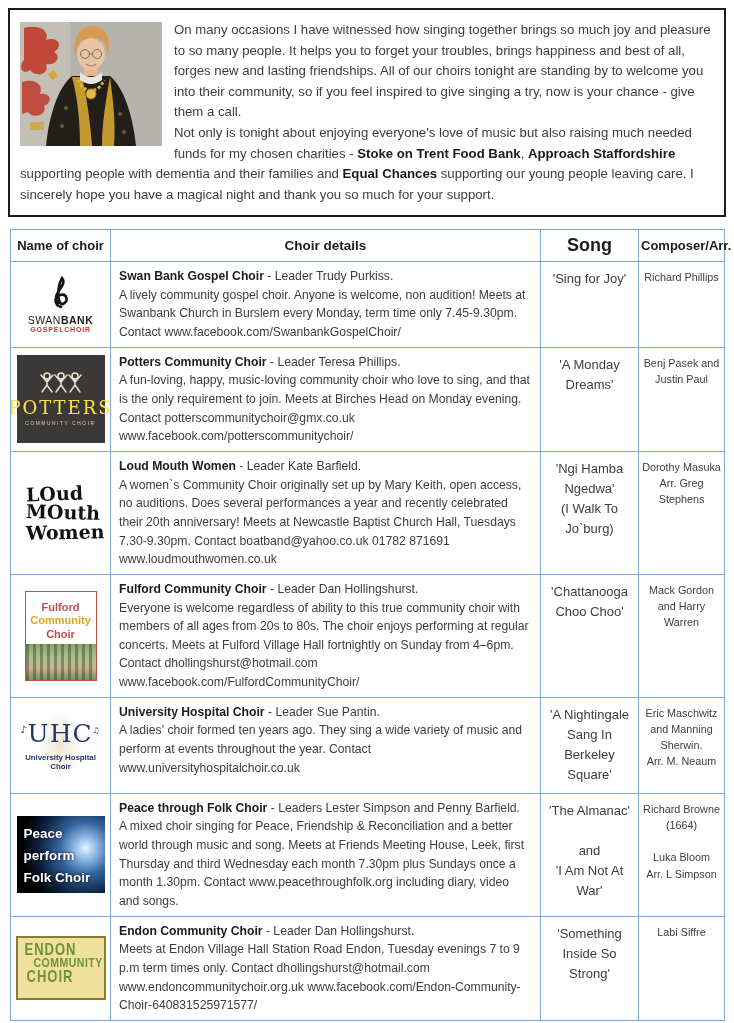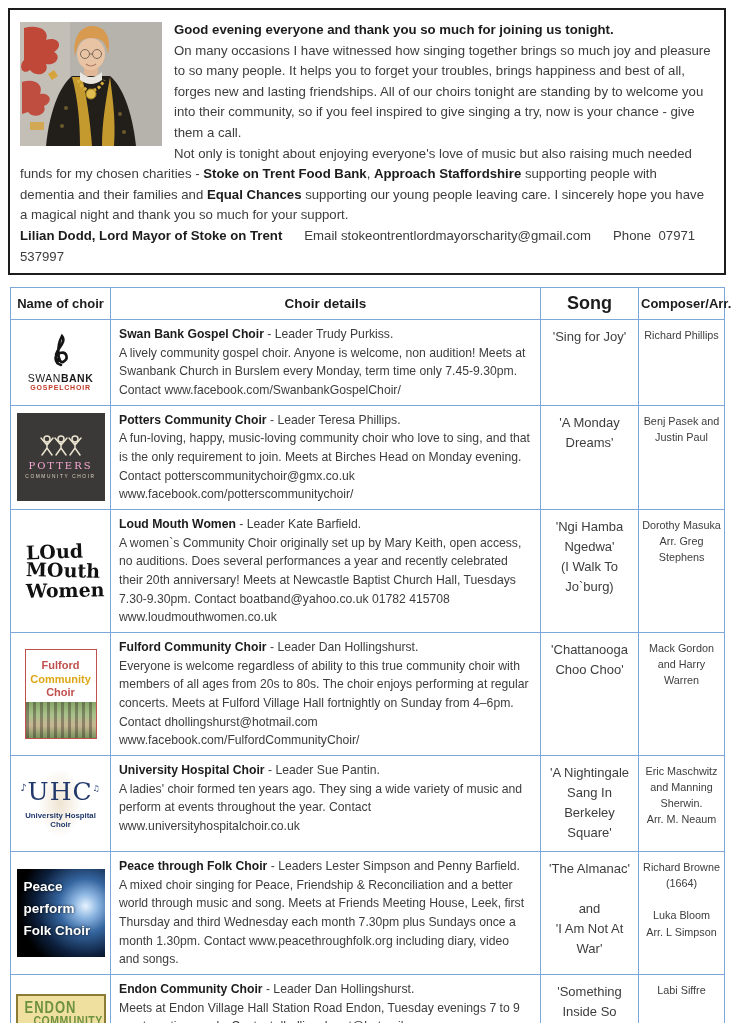--- a/index.html
+++ b/index.html
@@ -65,21 +65,21 @@
   
   .logo-swanbank { text-align:center; }
   .sb-name { font-size:10.5px; letter-spacing:.5px; color:#1a1a1a; margin-top:1px; }
   .sb-name b { font-weight:bold; }
   .sb-sub { font-size:7px; font-weight:bold; color:#c13b2a; letter-spacing:.8px; }
 
   .logo-potters {
     width:88px; height:88px; margin:0 auto; background:#3b3937;
     display:flex; flex-direction:column; align-items:center; justify-content:center; gap:3px;
   }
-  .pt-name { font-family:"DejaVu Serif", serif; font-size:10px; letter-spacing:2px; color:#f9a8d4; }
+  .pt-name { font-family:"DejaVu Serif", serif; font-size:18px; letter-spacing:2px; color:#fde047; }
   .pt-sub { font-size:4.8px; letter-spacing:1.6px; color:#d8d2c0; }
 
   .logo-loudmouth {
     font-family:"DejaVu Serif", serif; font-weight:bold; color:#111;
     font-size:19px; line-height:1.02; text-align:left; padding-left:12px;
   }
   .lm1 { transform:rotate(-2deg); } .lm2 { transform:rotate(1.5deg); } .lm3 { transform:rotate(-1deg); }
 
   .logo-fulford {
     width:72px; margin:0 auto; background:#fff; border:1px solid #c0504d;
@@ -100,21 +100,21 @@
   }
   .uhc-main {
     position:relative; font-family:"DejaVu Serif", serif; font-size:25px;
     color:#21386b; letter-spacing:1px; line-height:1.1;
   }
   .uhc-note { font-family:"DejaVu Sans", sans-serif; font-size:10px; color:#21386b; vertical-align:super; }
   .uhc-note.small { font-size:8px; }
   .uhc-sub { position:relative; font-size:7.8px; font-weight:bold; color:#21386b; margin-top:6px; }
 
   .logo-peace {
-    width:88px; height:88px; margin:0 auto; text-align:left;
+    width:88px; height:77px; margin:0 auto; text-align:left;
     background:#000 radial-gradient(circle at 78% 42%, #e8f4ff 0%, #8db6e2 14%, #35659f 32%, #0c1f3c 58%, #000 78%);
     color:#fff; font-weight:bold; font-size:13.5px; line-height:1.62; padding:7px 0 0 7px;
     text-shadow:0 0 3px rgba(0,0,0,.9);
   }
 
   .logo-endon {
     width:90px; height:64px; margin:0 auto; background:#f0e09f; border:2px solid #8c7b35;
     color:#6e9140; font-weight:bold; text-align:left; padding:5px 0 0 7px;
     transform-origin:center; line-height:1;
   }
@@ -148,24 +148,22 @@
         <ellipse cx="71" cy="32" rx="14" ry="16" fill="#e8c3a4"></ellipse>
         <path d="M55 34 C52 14 62 4 72 4 C84 4 92 14 88 32 C86 20 82 16 71 16 C60 16 58 22 55 34 Z" fill="#d89a4f"></path>
         <circle cx="65" cy="32" r="4.5" fill="none" stroke="#7a6a58" stroke-width="1"></circle>
         <circle cx="77" cy="32" r="4.5" fill="none" stroke="#7a6a58" stroke-width="1"></circle>
         <line x1="69.5" y1="32" x2="72.5" y2="32" stroke="#7a6a58" stroke-width="1"></line>
         <path d="M66 42 Q71 46 76 42" fill="none" stroke="#b07a5e" stroke-width="1.2"></path>
         <path d="M58 58 C64 72 78 72 84 58" fill="none" stroke="#d9b13c" stroke-width="3" stroke-dasharray="3 2"></path>
         <circle cx="71" cy="72" r="5" fill="#e0bd4e" stroke="#a8861f"></circle>
       </svg>
     </div>
-    <p class="greeting">Good evening everyone and thank you so much for joining us tonight.</p>
     <p class="para">On many occasions I have witnessed how singing together brings so much joy and pleasure to so many people.  It helps you to forget your troubles, brings happiness and best of all, forges new and lasting friendships.  All of our choirs tonight are standing by to welcome you into their community, so if you feel inspired to give singing a try, now is your chance - give them a call.</p>
     <p class="para"><span>Not only is tonight about enjoying everyone's love of music but also raising much needed funds for my chosen charities - </span><span class="seg-bold">Stoke on Trent Food Bank</span><span>, </span><span class="seg-bold">Approach Staffordshire</span><span> supporting people with dementia and their families and </span><span class="seg-bold">Equal Chances</span><span> supporting our young people leaving care. I sincerely hope you have a magical night and thank you so much for your support.</span></p>
-    <p class="signature"><span class="seg-bold">Lilian Dodd, Lord Mayor of Stoke on Trent</span><span>      Email stokeontrentlordmayorscharity@gmail.com      Phone  07971 537997</span></p>
   </div>
 
   <table class="choir-table">
     <colgroup>
         <col style="width:100px">
         <col style="width:430px">
         <col style="width:98px">
         <col style="width:86px">
       </colgroup>
     <thead>
@@ -224,21 +222,21 @@
 
       <tr>
         <td class="logo-cell">
           <div class="logo-loudmouth">
             <div class="lm1">LOud</div>
             <div class="lm2">MOuth</div>
             <div class="lm3">Women</div>
           </div>
         </td>
         <td class="details-cell">
-          <b>Loud Mouth Women</b><span> - Leader Kate Barfield.</span><span class="detail-text">A women`s Community Choir originally set up by Mary Keith, open access, no auditions. Does several performances a year and recently celebrated their 20th anniversary! Meets at Newcastle Baptist Church Hall,  Tuesdays 7.30-9.30pm. Contact boatband@yahoo.co.uk  01782 415708 www.loudmouthwomen.co.uk</span>
+          <b>Loud Mouth Women</b><span> - Leader Kate Barfield.</span><span class="detail-text">A women`s Community Choir originally set up by Mary Keith, open access, no auditions. Does several performances a year and recently celebrated their 20th anniversary! Meets at Newcastle Baptist Church Hall,  Tuesdays 7.30-9.30pm. Contact boatband@yahoo.co.uk  01782 871691 www.loudmouthwomen.co.uk</span>
         </td>
         <td class="song-cell">'Ngi Hamba Ngedwa'
 (I Walk To Jo`burg)</td>
         <td class="composer-cell">Dorothy Masuka
 Arr. Greg Stephens</td>
       </tr>
 
       <tr>
         <td class="logo-cell">
           <div class="logo-fulford">

